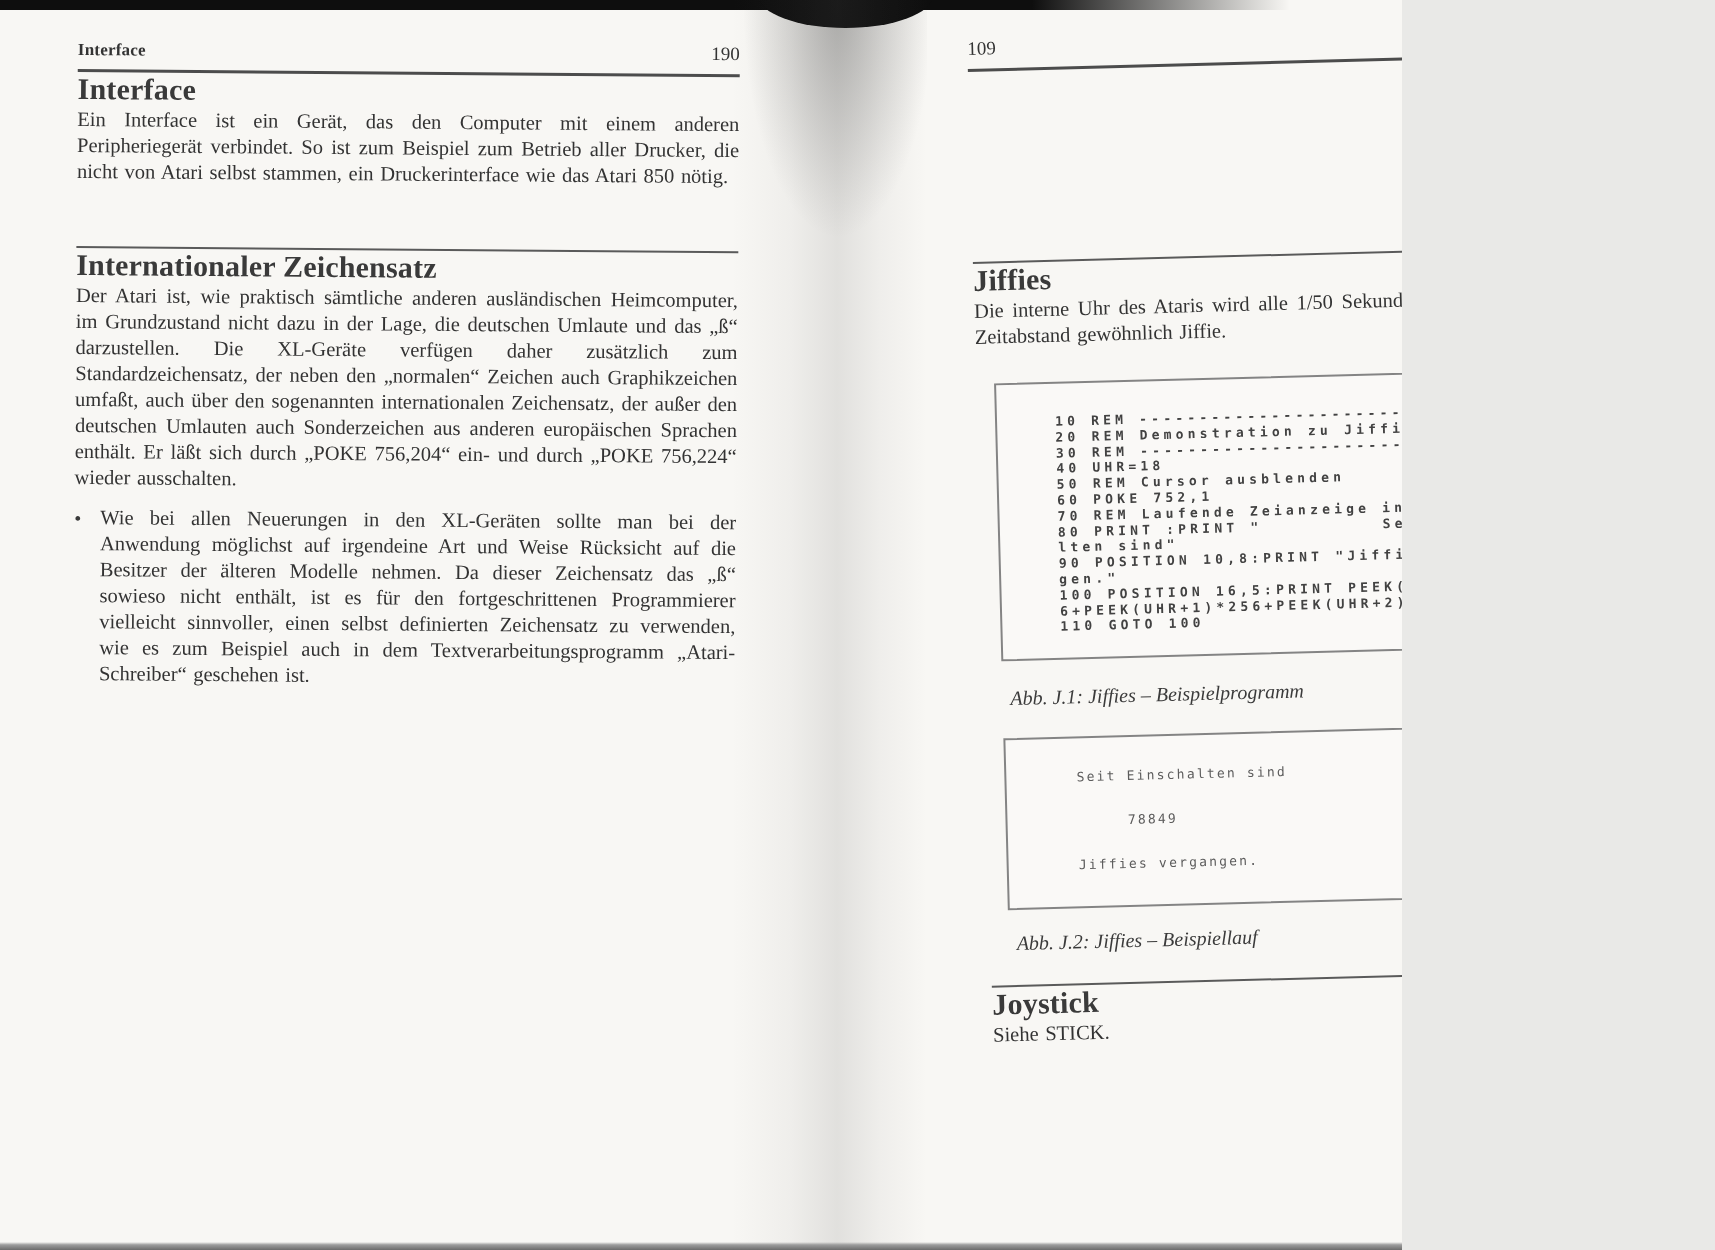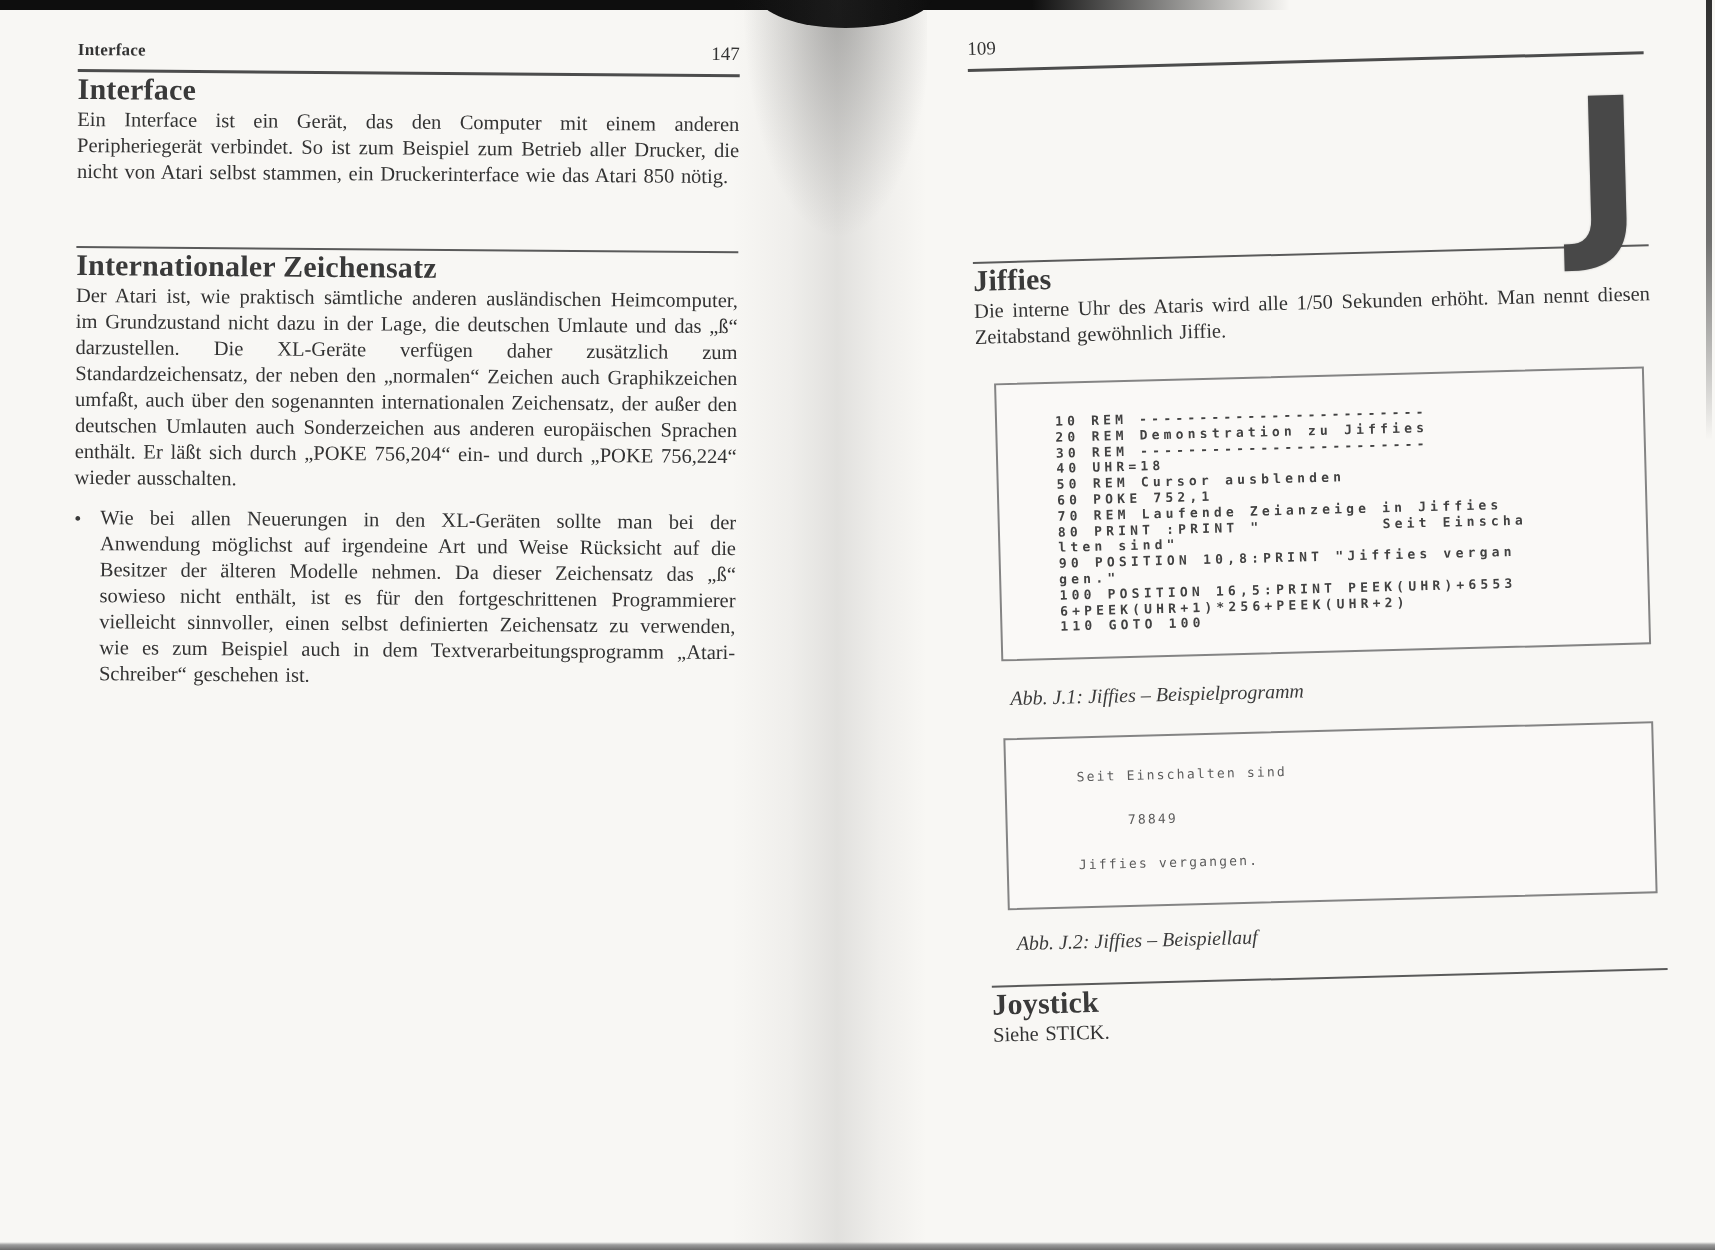--- a/index.html
+++ b/index.html
@@ -1,17 +1,17 @@
 <!DOCTYPE html>
 <html lang="de"><head>
 <meta charset="utf-8">
 <style>
   html,body { margin:0; padding:0; background:#e9e9e7; }
   .scan {
-    position:relative; width:1715px; height:1250px; overflow:hidden;
+    position:relative; width:1402px; height:1250px; overflow:hidden;
     background:#f8f7f4;
     font-family:"Liberation Serif","DejaVu Serif",serif;
     color:#343434;
   }
 
   
   .top-band { position:absolute; left:0; top:0; width:1290px; height:10px;
     background:linear-gradient(90deg,#0e0e0e 0%,#0e0e0e 80%,rgba(14,14,14,0) 100%); }
   .spine-dip { position:absolute; left:758px; top:-38px; width:175px; height:66px;
     background:#0e0e0e; border-radius:50%; }
@@ -80,21 +80,21 @@
   <div class="top-band"></div>
   <div class="spine-dip"></div>
   <div class="gutter"></div>
   <div class="gutter-top"></div>
   <div class="right-edge"></div>
   <div class="bottom-band"></div>
 
   <section class="page page-left">
     <header class="running-header">
       <span class="rh-title">Interface</span>
-      <span class="rh-num">147</span>
+      <span class="rh-num">190</span>
     </header>
 
     <h1 class="section-heading mt-heading1">Interface</h1>
     <p class="body mt-body">Ein Interface ist ein Gerät, das den Computer mit einem anderen Peripheriegerät verbindet. So ist zum Beispiel zum Betrieb aller Drucker, die nicht von Atari selbst stammen, ein Druckerinterface wie das Atari 850 nötig.</p>
 
     <hr class="rule rule-left-2">
 
     <h1 class="section-heading mt-heading2">Internationaler Zeichensatz</h1>
     <p class="body mt-body">Der Atari ist, wie praktisch sämtliche anderen ausländischen Heimcomputer, im Grundzustand nicht dazu in der Lage, die deutschen Umlaute und das „ß“ darzustellen. Die XL-Geräte verfügen daher zusätzlich zum Standardzeichensatz, der neben den „normalen“ Zeichen auch Graphikzeichen umfaßt, auch über den sogenannten internationalen Zeichensatz, der außer den deutschen Umlauten auch Sonderzeichen aus anderen europäischen Sprachen enthält. Er läßt sich durch „POKE 756,204“ ein- und durch „POKE 756,224“ wieder ausschalten.</p>
 

